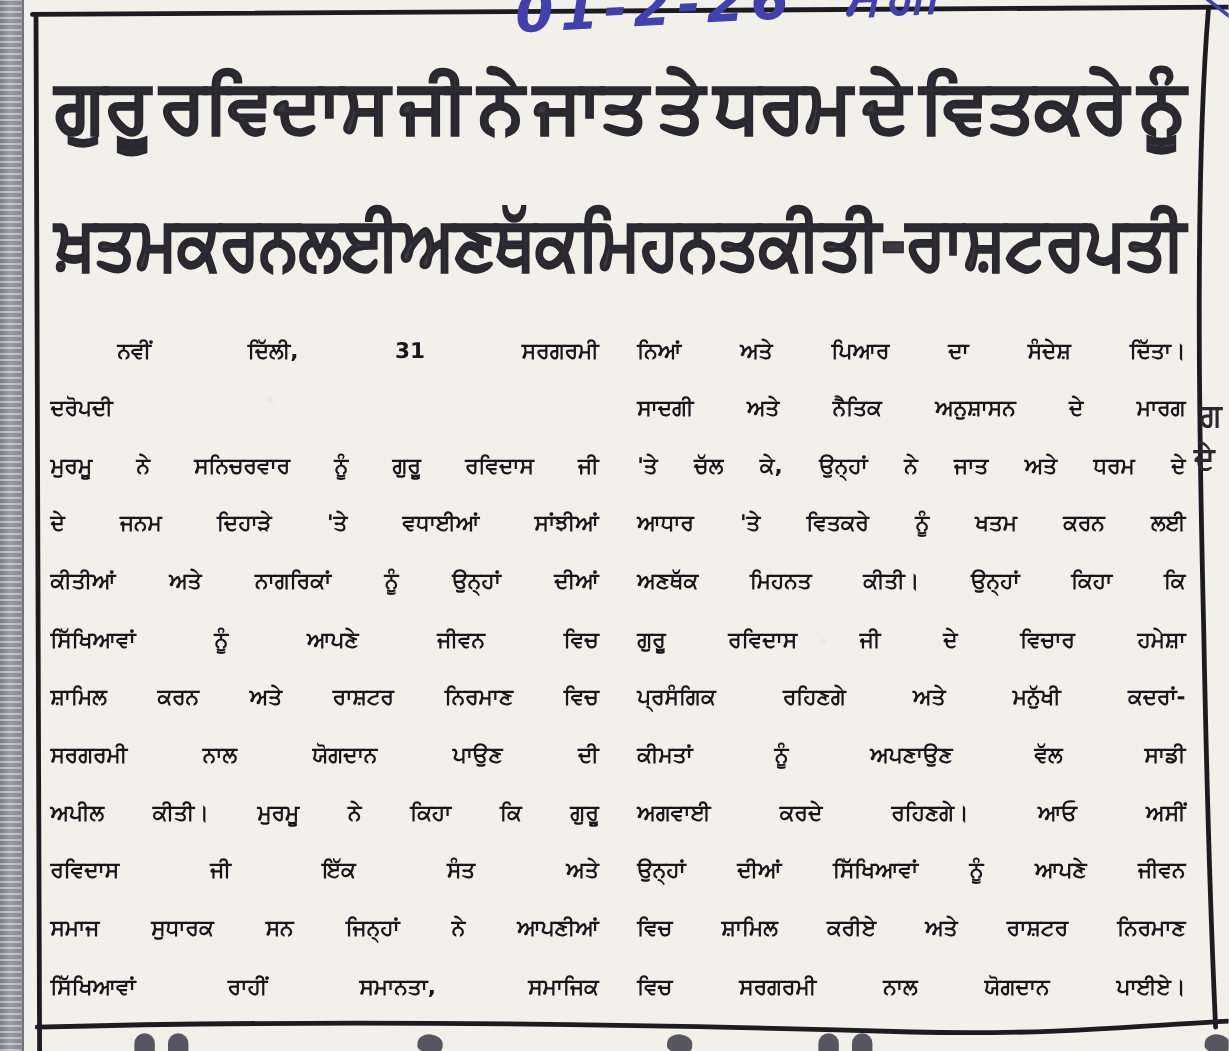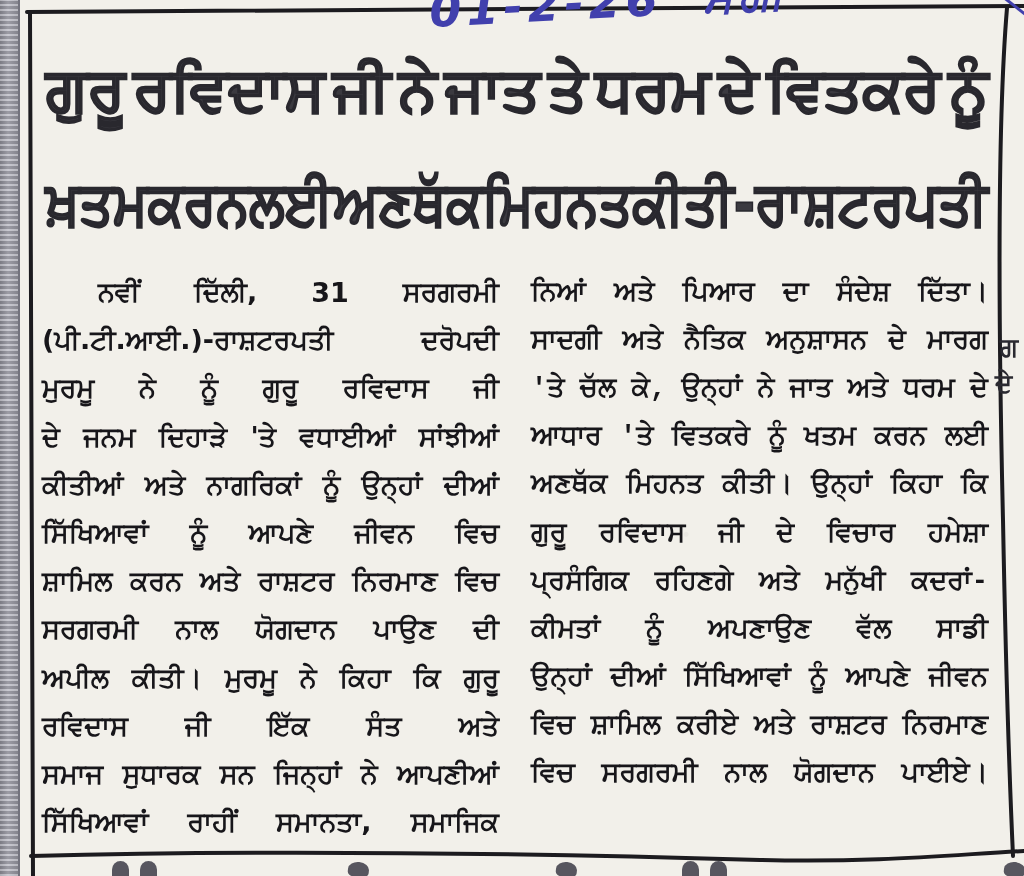--- a/index.html
+++ b/index.html
@@ -39,25 +39,25 @@
   .headline { position:absolute; left:46px; top:32px; width:942px; color:#3b3a40; }
   .h-line {
     display:flex; justify-content:space-between; align-items:center;
     height:114px; white-space:nowrap; overflow:visible;
     font-size:60px; font-weight:900; -webkit-text-stroke:1.6px #29282e;
   }
 
   
   .body-cols { position:absolute; left:42px; top:268px; width:946px; display:flex; }
   .col { width:457px; }
-  .col + .col { margin-left:32px; width:457px;font-family:Liberation Mono, monospace; }
+  .col + .col { margin-left:32px; width:457px; }
   .line {
     display:flex; justify-content:space-between; align-items:center;
     height:48.2px; white-space:nowrap; overflow:visible;
-    font-size:27px; font-weight:600; color:#17161a;
+    font-size:18px; font-weight:600; color:#17161a;
   }
   .line.indent { padding-left:56px; }
 
   
   .blob { position:absolute; background:#57565f; }
   .hump { width:17px; height:16px; border-radius:9px 9px 0 0; top:861px; }
   .drop { width:21px; height:15px; border-radius:55% 55% 35% 35%; top:862px; transform:rotate(6deg); }
 
   
   .frag { position:absolute; color:#2a2930; font-size:26px; font-weight:600; }
@@ -106,26 +106,26 @@
 
   <div class="body-cols">
     <div class="col">
       <div class="line indent">
           <span>ਨਵੀਂ</span>
           <span>ਦਿੱਲੀ,</span>
           <span>31</span>
           <span>ਸਰਗਰਮੀ</span>
         </div>
       <div class="line">
-          <span>(ਪੀ.ਟੀ.ਆਈ.)-ਰਾਸ਼ਟਰਪਤੀ</span>
           <span>ਦਰੋਪਦੀ</span>
         </div>
       <div class="line">
           <span>ਮੁਰਮੂ</span>
           <span>ਨੇ</span>
+          <span>ਸਨਿਚਰਵਾਰ</span>
           <span>ਨੂੰ</span>
           <span>ਗੁਰੂ</span>
           <span>ਰਵਿਦਾਸ</span>
           <span>ਜੀ</span>
         </div>
       <div class="line">
           <span>ਦੇ</span>
           <span>ਜਨਮ</span>
           <span>ਦਿਹਾੜੇ</span>
           <span>'ਤੇ</span>
@@ -254,20 +254,27 @@
           <span>ਕਦਰਾਂ-</span>
         </div>
       <div class="line">
           <span>ਕੀਮਤਾਂ</span>
           <span>ਨੂੰ</span>
           <span>ਅਪਣਾਉਣ</span>
           <span>ਵੱਲ</span>
           <span>ਸਾਡੀ</span>
         </div>
       <div class="line">
+          <span>ਅਗਵਾਈ</span>
+          <span>ਕਰਦੇ</span>
+          <span>ਰਹਿਣਗੇ।</span>
+          <span>ਆਓ</span>
+          <span>ਅਸੀਂ</span>
+        </div>
+      <div class="line">
           <span>ਉਨ੍ਹਾਂ</span>
           <span>ਦੀਆਂ</span>
           <span>ਸਿੱਖਿਆਵਾਂ</span>
           <span>ਨੂੰ</span>
           <span>ਆਪਣੇ</span>
           <span>ਜੀਵਨ</span>
         </div>
       <div class="line">
           <span>ਵਿਚ</span>
           <span>ਸ਼ਾਮਿਲ</span>

